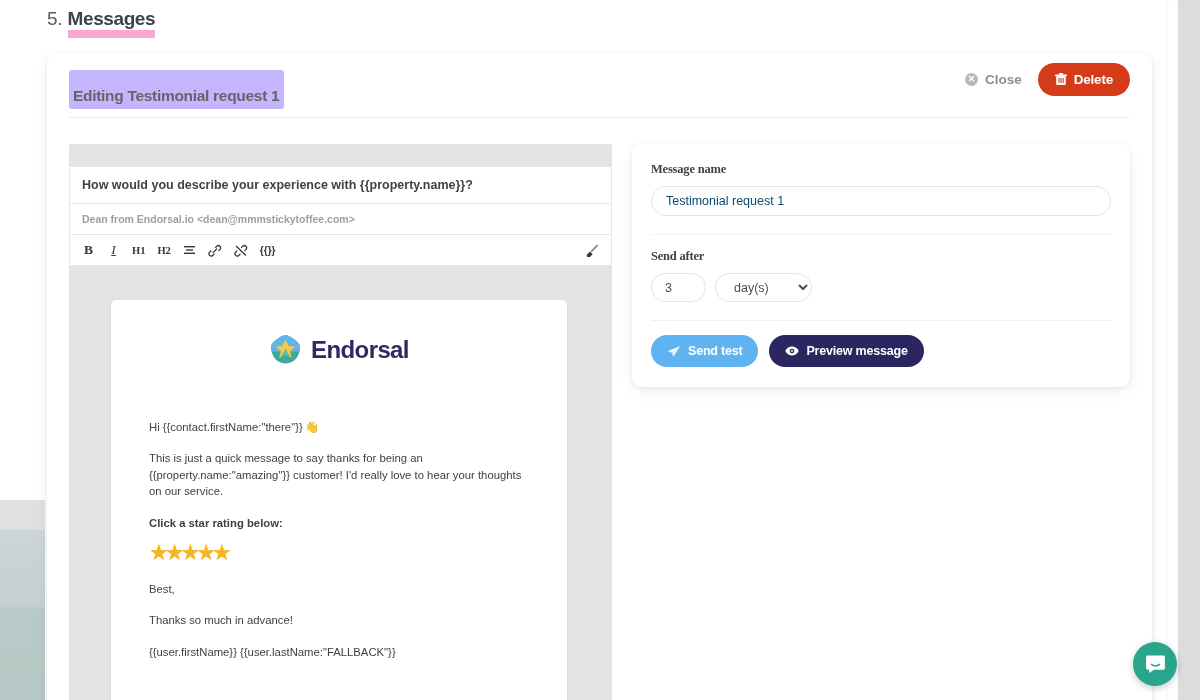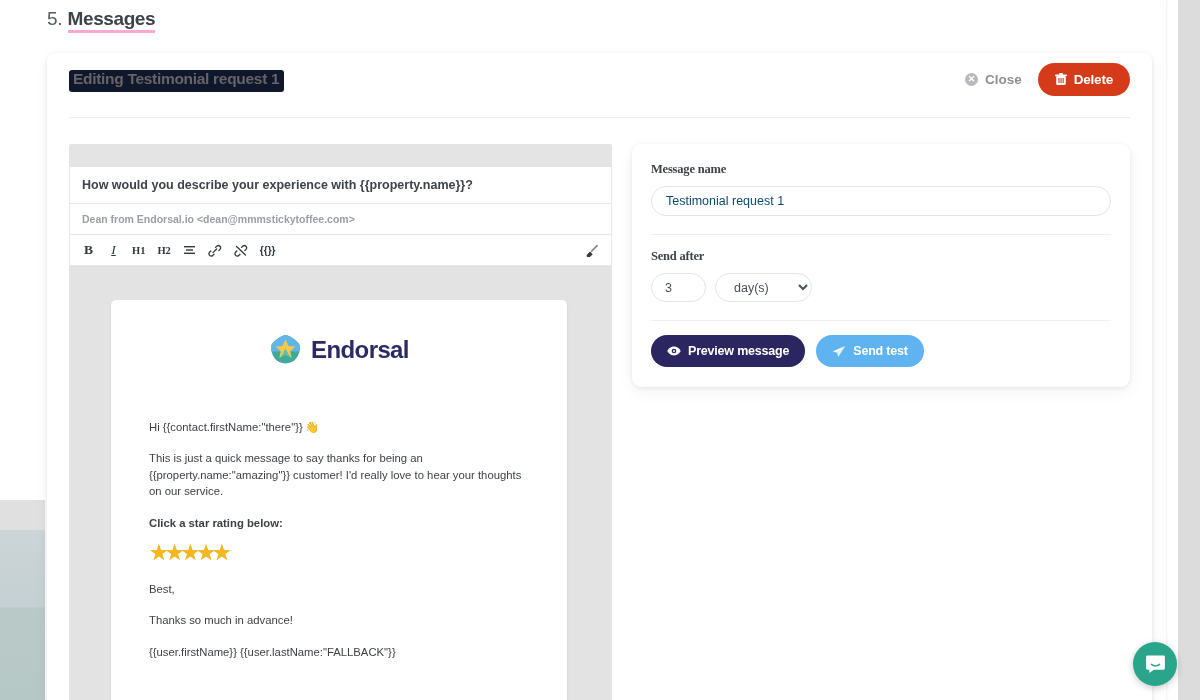--- a/index.html
+++ b/index.html
@@ -36,43 +36,43 @@
   }
 
   
   .page-heading {
     position: absolute; left: 47px; top: 8px;
     font-size: 19px; color: #4a4f56; letter-spacing: -.2px;
   }
   .page-heading .num { font-weight: 400; color: #555b63; }
   .page-heading .ttl {
     font-weight: 700; color: #3d4248; letter-spacing: -.4px;
-    border-bottom: 3px solid #f9a8d4; padding-bottom: 1px;
+    border-bottom: 8px solid #f9a8d4; padding-bottom: 1px;
   }
 
   
   .card {
     position: absolute; left: 47px; top: 53px;
     width: 1105px; height: 680px;
     background: #ffffff;
     border-radius: 9px;
     box-shadow: 0 1px 4px rgba(0,0,0,.09), 0 4px 14px rgba(0,0,0,.05);
   }
 
   
   .card-head {
     position: relative; height: 65px;
     border-bottom: 1px solid #ececec;
     margin: 0 22px;
   }
   .editing-title {
     position: absolute; left: 0; top: 17px;
     font-size: 15.5px; font-weight: 700; color: #66646a;
-    background: #0f172a; border-radius: 3px;
-    padding: 0 5px 4px 4px; letter-spacing: -.3px;
+    background: #c4b5fd; border-radius: 3px;
+    padding: 17px 5px 4px 4px; letter-spacing: -.3px;
   }
   .head-actions {
     position: absolute; right: 0; top: 10px;
     display: flex; align-items: center; gap: 14px;
   }
   .btn {
     display: inline-flex; align-items: center; gap: 7px;
     border: none; cursor: pointer; white-space: nowrap;
     font-family: "Liberation Sans", sans-serif;
   }
@@ -335,34 +335,34 @@
 
           <div class="field-label">Send after</div>
           <div class="row-inline">
             <input class="num-input" type="text" value="3" style="">
             <select class="sel"><option value="minute(s)">minute(s)</option><option value="hour(s)">hour(s)</option><option value="day(s)" selected="">day(s)</option><option value="week(s)">week(s)</option></select>
           </div>
 
           <div class="divider"></div>
 
           <div class="btn-row">
+            <button class="btn btn-sendtest">
+              <svg width="14" height="13" viewBox="0 0 14 13">
+                <path d="M13.3 1 L0.8 6.2 L5.1 7.7 L13.3 1 Z" fill="#fff"></path>
+                <path d="M13.3 1 L5.1 7.7 L6.2 12 L13.3 1 Z" fill="#e8f2fc"></path>
+              </svg>
+              <span>Send test</span>
+            </button>
             <button class="btn btn-preview">
               <svg width="14" height="10" viewBox="0 0 14 10">
                 <path d="M7 0.6 C10.6 0.6 13.1 3.4 13.6 5 C13.1 6.6 10.6 9.4 7 9.4 C3.4 9.4 0.9 6.6 0.4 5 C0.9 3.4 3.4 0.6 7 0.6 Z" fill="#fff"></path>
                 <circle cx="7" cy="5" r="2.3" fill="#2b2560"></circle>
                 <circle cx="7" cy="5" r="1" fill="#fff"></circle>
               </svg>
               <span>Preview message</span>
-            </button>
-            <button class="btn btn-sendtest">
-              <svg width="14" height="13" viewBox="0 0 14 13">
-                <path d="M13.3 1 L0.8 6.2 L5.1 7.7 L13.3 1 Z" fill="#fff"></path>
-                <path d="M13.3 1 L5.1 7.7 L6.2 12 L13.3 1 Z" fill="#e8f2fc"></path>
-              </svg>
-              <span>Send test</span>
             </button>
           </div>
 
         </div>
       </div>
 
     </div>
   </div>
 
   <div class="intercom">

